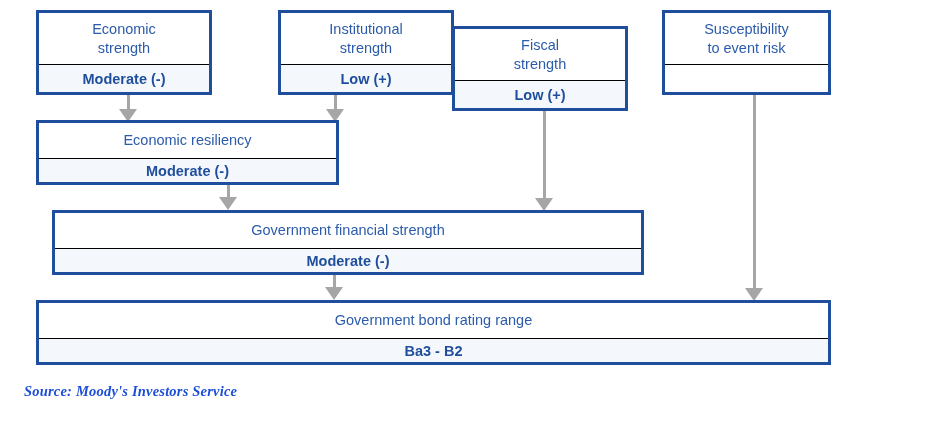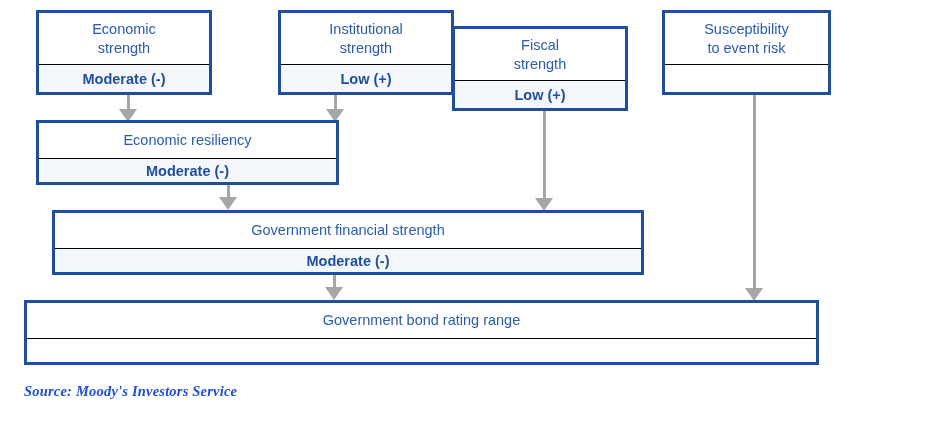--- a/index.html
+++ b/index.html
@@ -168,19 +168,20 @@
   <div class="node r2" style="left:36px; top:120px; width:303px; height:65px;">
     <div class="title">Economic resiliency</div>
     <div class="value">Moderate (-)</div>
   </div>
 
   <div class="node r3" style="left:52px; top:210px; width:592px; height:65px;">
     <div class="title">Government financial strength</div>
     <div class="value">Moderate (-)</div>
   </div>
 
-  <div class="node r4" style="left:24px; top:300px; width:795px; height:65px;">
+  <div class="node r4" style="left:36px; top:300px; width:795px; height:65px;">
     <div class="title">Government bond rating range</div>
+    <div class="value">Ba3 - B2</div>
   </div>
 
   <div id="source-note">Source: Moody's Investors Service</div>
 
 </div>
 
 </body></html>

